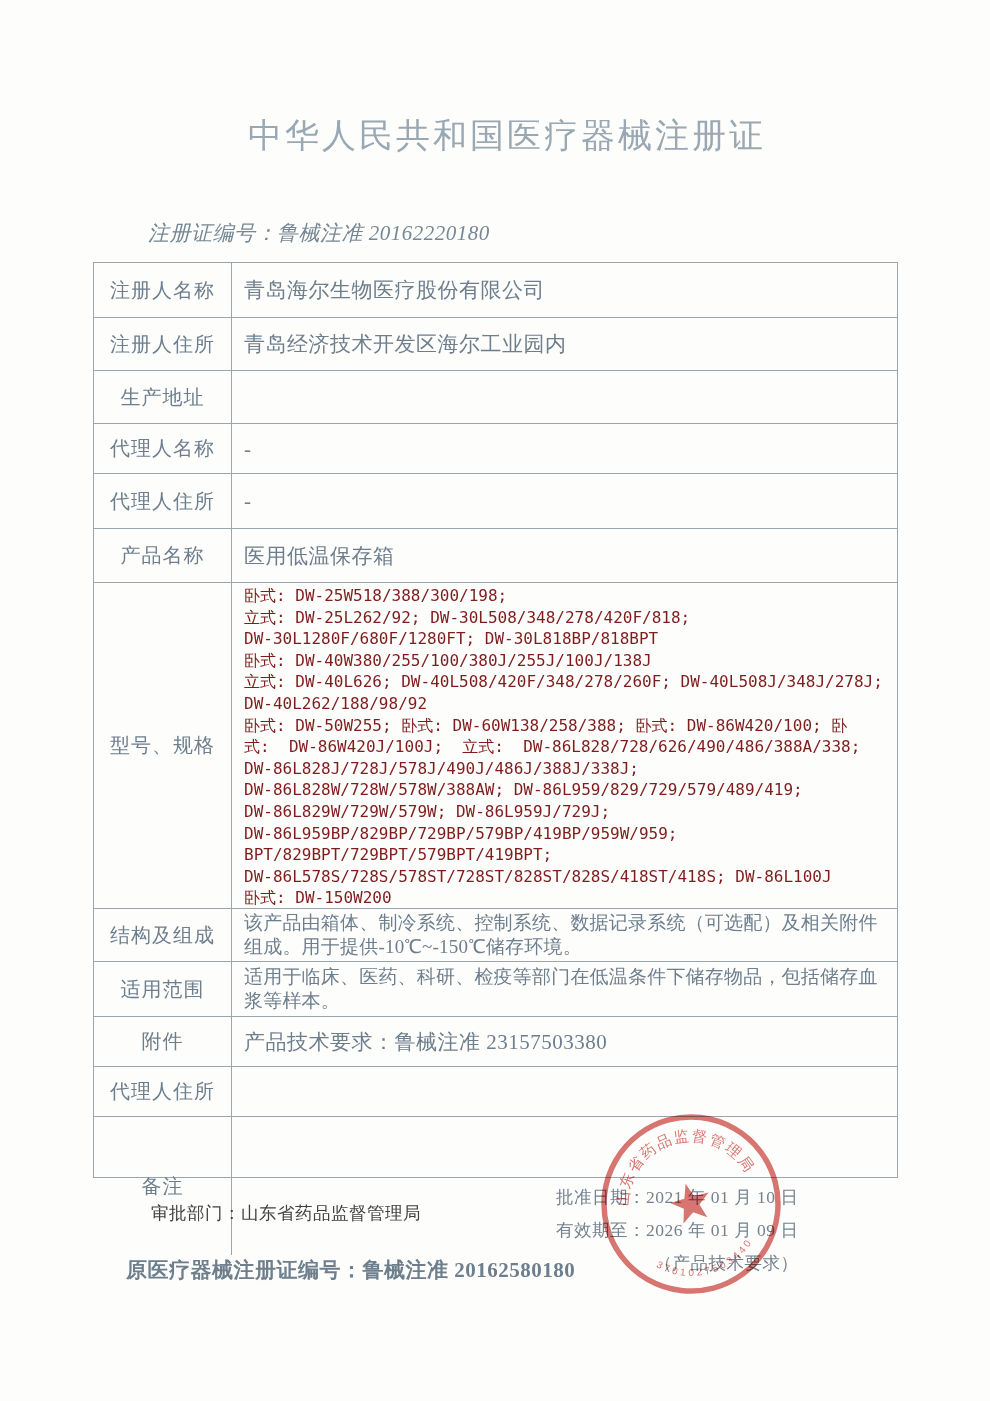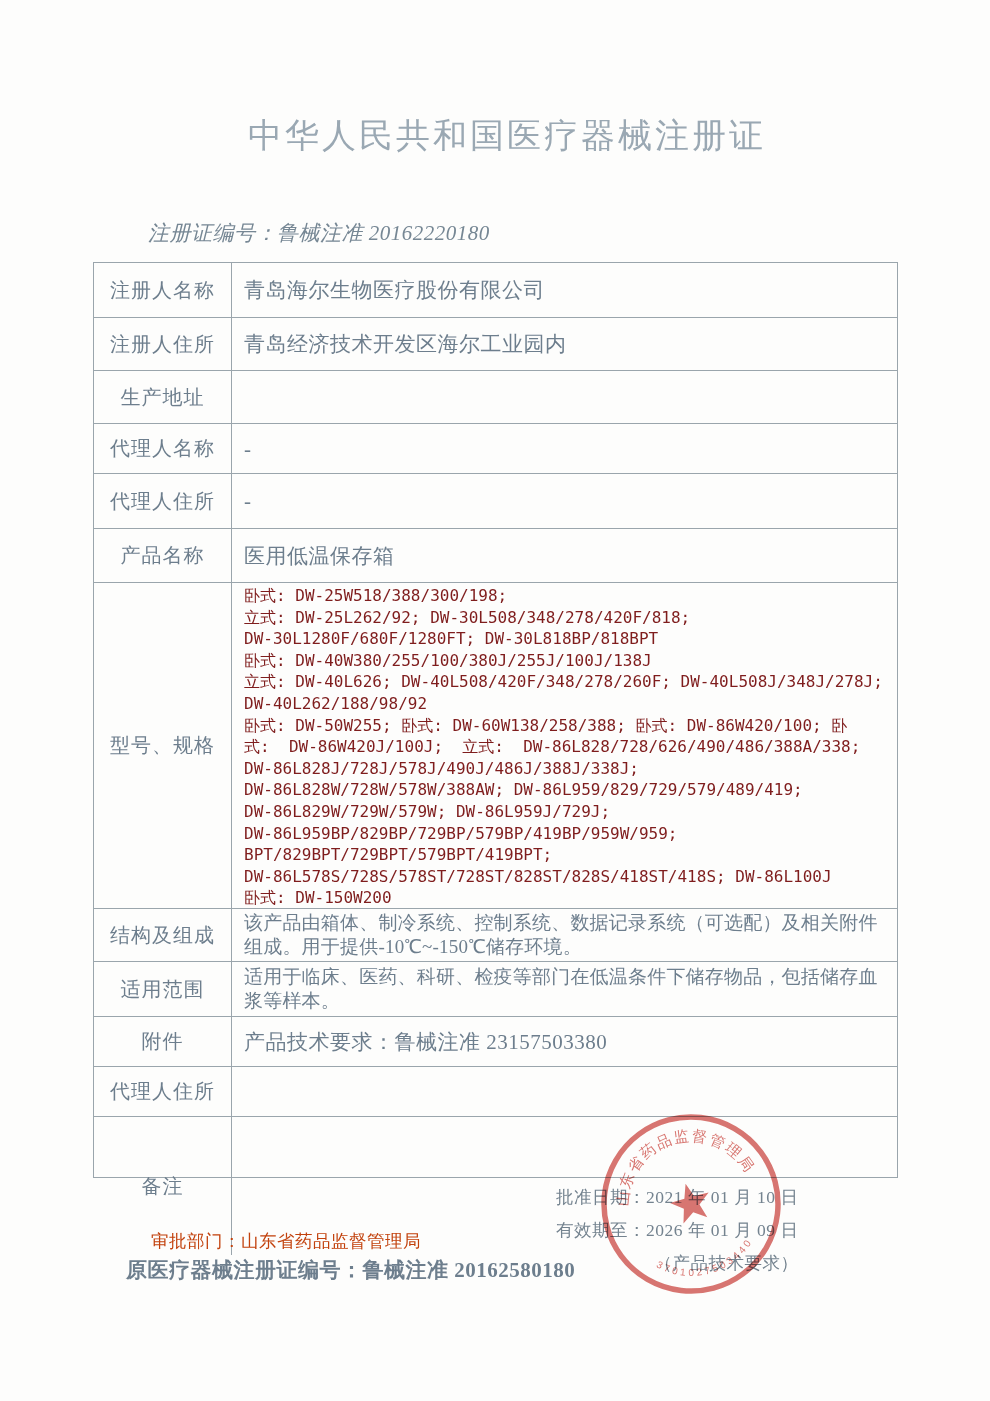--- a/index.html
+++ b/index.html
@@ -42,21 +42,21 @@
   .h55{height:55px}.h53{height:53px}.h50{height:50px}
   .h54{height:54px}.h326{height:326px}.h60{height:60px}
   .row-model .vcell{
     align-items:flex-start;padding-top:2px;
     font-family:"DejaVu Sans Mono", monospace;
     font-size:16px;line-height:21.6px;letter-spacing:0;color:#7f1d1d;
   }
   .row-wrap2 .vcell{font-size:19px;line-height:24px;letter-spacing:.2px;}
   .row-remarks .vcell{padding-left:32px;font-weight:bold;}
   .footer-left{
-    position:absolute;top:1229px;left:151px;font-size:17.5px;color:#c2410c;
+    position:absolute;top:1201px;left:151px;font-size:17.5px;color:#404040;
     letter-spacing:.5px;
   }
   .footer-right{
     position:absolute;top:1181px;left:556px;font-size:17.5px;color:#74838f;
     line-height:33px;letter-spacing:.5px;text-align:right;
   }
   .stamp{
     position:absolute;top:1108px;left:595px;width:192px;height:192px;
     transform:rotate(-15deg);opacity:.8;mix-blend-mode:multiply;
     pointer-events:none;

